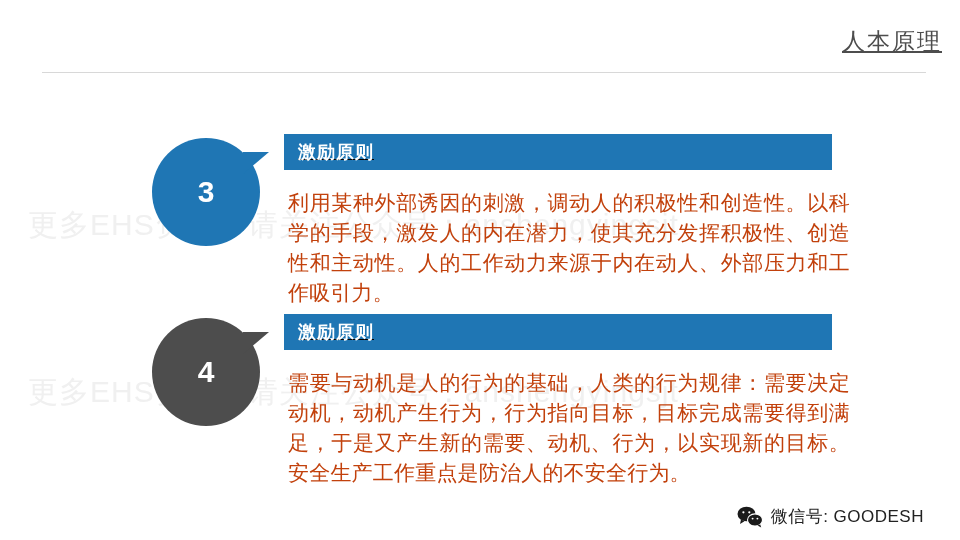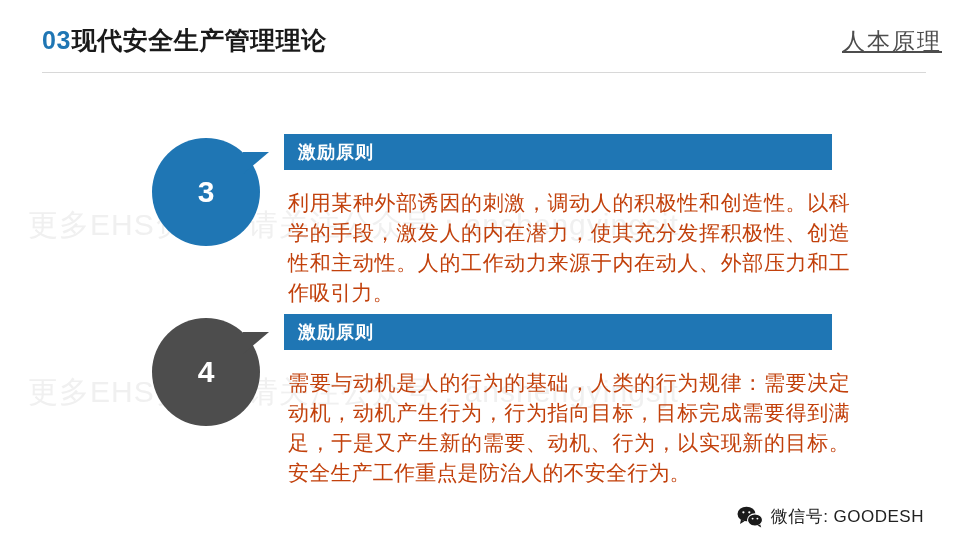--- a/index.html
+++ b/index.html
@@ -115,20 +115,21 @@
 
   .title-bar {
     position: absolute;
     left: 284px;
     top: 14px;
     width: 548px;
     height: 36px;
     background: #1f76b4;
     display: flex;
     align-items: center;
+    text-decoration: underline;
   }
   .title-bar .label {
     color: #ffffff;
     font-size: 18px;
     font-weight: bold;
     margin-left: 14px;
     letter-spacing: 1px;
   }
   .body-text {
     position: absolute;
@@ -169,21 +170,20 @@
     letter-spacing: 0.5px;
     white-space: nowrap;
   }
 </style>
 </head>
 <body>
 
 <div class="slide">
 
   <div class="header">
-    <div class="header-title"><span class="num">03</span><span>现代安全生产管理理论</span></div>
     <div class="header-right">人本原理</div>
     <div class="header-rule"></div>
   </div>
 
   <div class="watermark wm1">更多EHS资料，请关注公众号：anshengyingsjt</div>
   <div class="watermark wm2">更多EHS资料，请关注公众号：anshengyingsjt</div>
 
   <div class="block block-1">
     <div class="bubble blue">
       <span>3</span>

